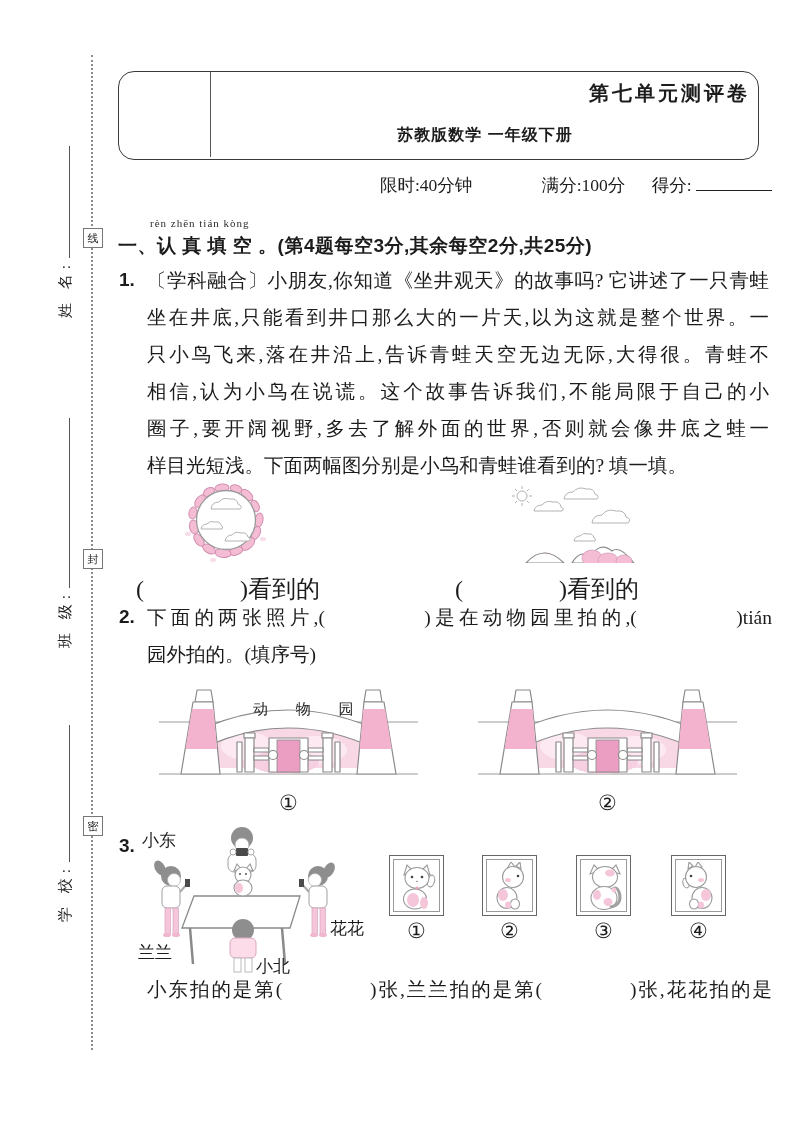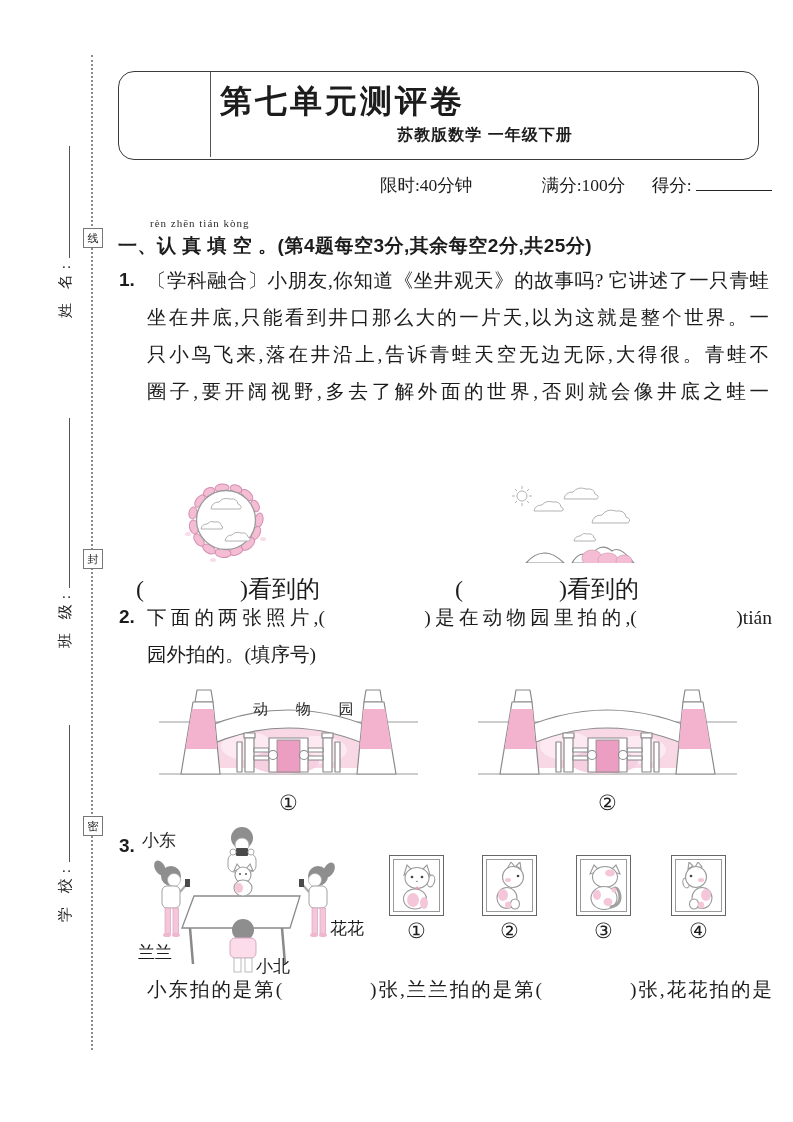--- a/index.html
+++ b/index.html
@@ -14,22 +14,22 @@
   .dotline{position:absolute;left:91px;top:55px;height:995px;border-left:2px dotted #8c8c8c;}
   .seal{position:absolute;left:83px;width:18px;height:18px;border:1px solid #777;background:#fff;
         font-size:11px;line-height:18px;text-align:center;z-index:3;}
   .mgroup{position:absolute;transform-origin:0 0;transform:rotate(-90deg);
           font-size:15px;letter-spacing:5px;white-space:nowrap;color:#222;z-index:2;}
   .mline{display:inline-block;border-bottom:1.3px solid #555;height:13px;margin-left:2px;}
   
   .titlebox{position:absolute;left:118px;top:71px;width:639px;height:87px;
             border:1.4px solid #3a3a3a;border-radius:16px;background:#fff;}
   .titlediv{position:absolute;left:210px;top:72px;height:85px;border-left:1.2px solid #555;}
-  .title{position:absolute;left:220px;top:80px;width:530px;text-align:left;
-         font-family:"Liberation Sans",sans-serif;font-weight:bold;font-size:32px;letter-spacing:3px;}
+  .title{position:absolute;left:220px;top:80px;width:530px;text-align:right;
+         font-family:"Liberation Sans",sans-serif;font-weight:bold;font-size:20px;letter-spacing:3px;}
   .subtitle{position:absolute;left:220px;top:125px;width:530px;text-align:center;
             font-family:"Liberation Sans",sans-serif;font-weight:bold;font-size:16px;letter-spacing:1px;}
   .infoline{position:absolute;left:337px;top:173px;font-size:17.5px;}
   .infoline span.part{margin-right:22px;margin-left:43px;}
   .scoreline{display:inline-block;width:76px;border-bottom:1.4px solid #222;height:15px;}
   
   .pinyin{position:absolute;left:150px;top:217px;font-family:Liberation Serif, serif;
           font-size:11px;letter-spacing:1px;color:#2b2b2b;}
   .heading{position:absolute;left:118px;top:233px;font-family:"Liberation Sans",sans-serif;
            font-weight:bold;font-size:19px;letter-spacing:0.5px;}
@@ -86,21 +86,23 @@
   </div>
 
   <div class="pinyin">rèn zhēn tián kòng</div>
   <div class="heading">一、认 真 填 空 。(第4题每空3分,其余每空2分,共25分)</div>
 
   <div class="qnum" style="left:119px;top:269px;">1.</div>
   <div class="txtblock" style="left:147px;top:262px;width:622px;">
     <div class="just">〔学科融合〕小朋友,你知道《坐井观天》的故事吗? 它讲述了一只青蛙</div>
     <div class="just">坐在井底,只能看到井口那么大的一片天,以为这就是整个世界。一</div>
     <div class="just">只小鸟飞来,落在井沿上,告诉青蛙天空无边无际,大得很。青蛙不</div>
+    <div class="just">相信,认为小鸟在说谎。这个故事告诉我们,不能局限于自己的小</div>
     <div class="just">圈子,要开阔视野,多去了解外面的世界,否则就会像井底之蛙一</div>
+    <div>样目光短浅。下面两幅图分别是小鸟和青蛙谁看到的? 填一填。</div>
   </div>
 
   <svg class="abs" style="left:183px;top:479px;" width="85" height="85" viewBox="0 0 85 85">
     <ellipse class="stone" cx="76" cy="41" rx="4" ry="7" transform="rotate(10 76 41)"></ellipse>
     <ellipse class="stone" cx="73" cy="54" rx="7" ry="4" transform="rotate(114 73 54)"></ellipse>
     <ellipse class="stone" cx="65" cy="65" rx="8" ry="4.5" transform="rotate(138 65 65)"></ellipse>
     <ellipse class="stone" cx="53" cy="72" rx="7" ry="4" transform="rotate(162 53 72)"></ellipse>
     <ellipse class="stone" cx="40" cy="74" rx="8" ry="4.5" transform="rotate(186 40 74)"></ellipse>
     <ellipse class="stone" cx="26" cy="70" rx="7" ry="4" transform="rotate(210 26 70)"></ellipse>
     <ellipse class="stone" cx="16" cy="61" rx="7" ry="4" transform="rotate(234 16 61)"></ellipse>

